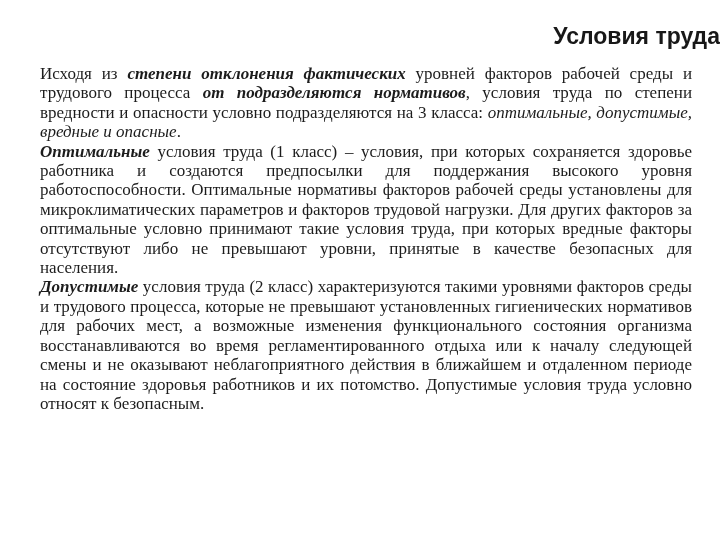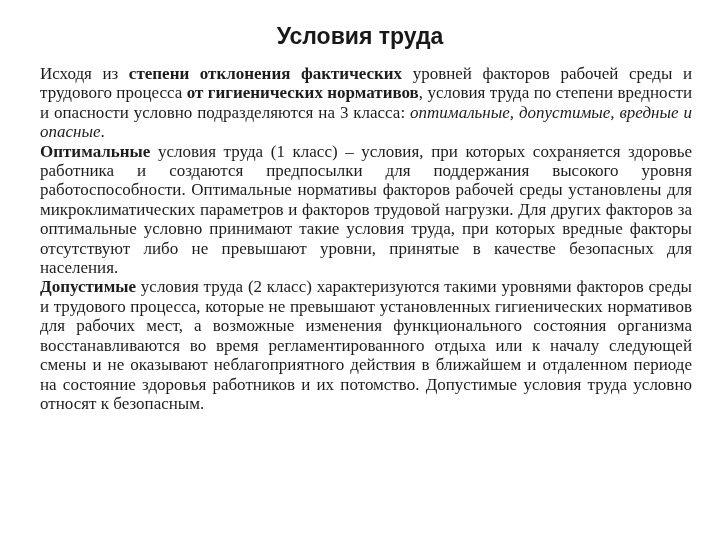--- a/index.html
+++ b/index.html
@@ -12,55 +12,55 @@
     width: 720px;
     height: 540px;
     background: #ffffff;
     overflow: hidden;
     font-family: "Liberation Serif", "DejaVu Serif", serif;
     color: #1c1c1c;
   }
   .title {
     margin: 0;
     padding-top: 22px;
-    text-align: center;
+    text-align: right;
     font-family: "Liberation Sans", "DejaVu Sans", sans-serif;
     font-weight: 700;
     font-size: 23px;
     line-height: 28px;
     color: #181818;
     letter-spacing: 0px;
   }
   .body-text {
     position: absolute;
     left: 40px;
     top: 64px;
     width: 652px;
   }
   .body-text p {
     margin: 0;
     font-size: 17px;
     line-height: 19.4px;
     text-align: justify;
     text-justify: inter-word;
   }
-  .b { font-weight: 700; }
+  .b { font-weight: 700; font-style: italic; }
   .i { font-style: italic; }
 </style>
 </head>
 <body>
 
 <div class="slide">
 
   <h1 class="title">Условия труда</h1>
 
   <div class="body-text">
 
     <p>
-      <span>Исходя из </span><span class="b">степени отклонения фактических</span><span> уровней факторов рабочей среды и трудового процесса </span><span class="b">от гигиенических нормативов</span><span>, условия труда по степени вредности и опасности условно подразделяются на 3 класса: </span><span class="i">оптимальные, допустимые, вредные и опасные</span><span>.</span>
+      <span>Исходя из </span><span class="b">степени отклонения фактических</span><span> уровней факторов рабочей среды и трудового процесса </span><span class="b">от подразделяются нормативов</span><span>, условия труда по степени вредности и опасности условно подразделяются на 3 класса: </span><span class="i">оптимальные, допустимые, вредные и опасные</span><span>.</span>
     </p>
 
     <p>
       <span class="b">Оптимальные</span><span> условия труда (1 класс) – условия, при которых сохраняется здоровье работника и создаются предпосылки для поддержания высокого уровня работоспособности. Оптимальные нормативы факторов рабочей среды установлены для микроклиматических параметров и факторов трудовой нагрузки. Для других факторов за оптимальные условно принимают такие условия труда, при которых вредные факторы отсутствуют либо не превышают уровни, принятые в качестве безопасных для населения.</span>
     </p>
 
     <p>
       <span class="b">Допустимые</span><span> условия труда (2 класс) характеризуются такими уровнями факторов среды и трудового процесса, которые не превышают установленных гигиенических нормативов для рабочих мест, а возможные изменения функционального состояния организма восстанавливаются во время регламентированного отдыха или к началу следующей смены и не оказывают неблагоприятного действия в ближайшем и отдаленном периоде на состояние здоровья работников и их потомство. Допустимые условия труда условно относят к безопасным.</span>
     </p>
 

